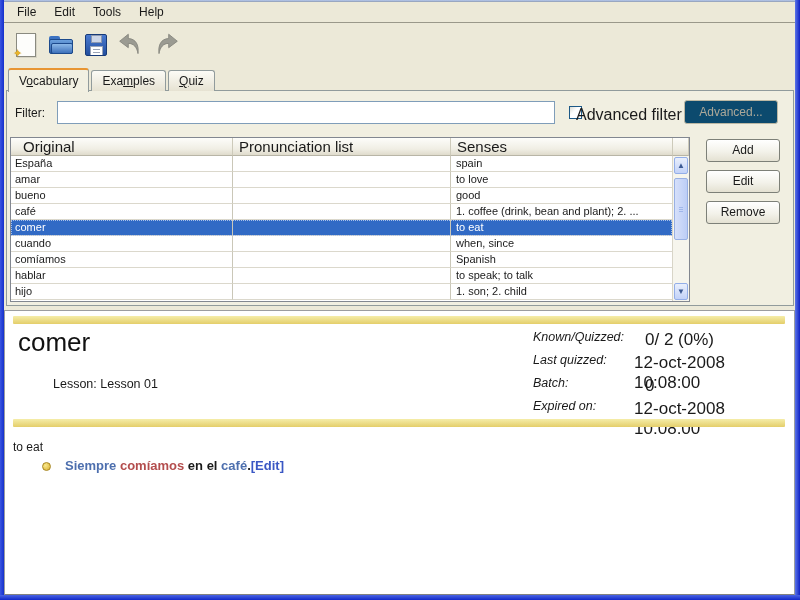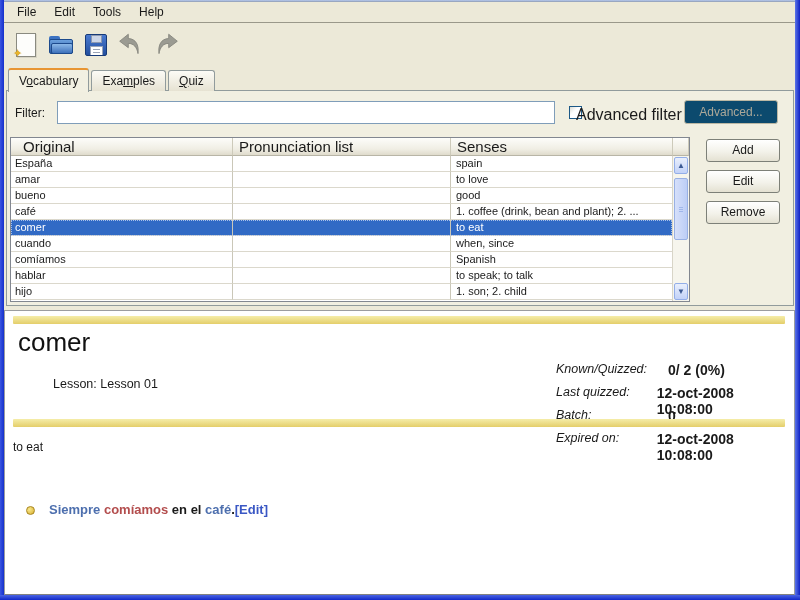--- a/index.html
+++ b/index.html
@@ -108,26 +108,26 @@
   .btn-add { top:139px; } .btn-edit { top:170px; } .btn-remove { top:201px; }
 
   
   .detail { position:absolute; left:4px; top:310px; width:791px; height:285px;
             background:#fff; border:1px solid #9b9da0; border-bottom-color:#808080; z-index:5; }
   .gold-bar { position:absolute; left:8px; right:9px; height:8px; border-radius:1px;
               background:linear-gradient(#f5eda9,#e4ce6a); }
   .bar1 { top:5px; } .bar2 { top:108px; }
   .headword { position:absolute; left:13px; top:16px; font-size:26px; color:#111; }
   .lesson { position:absolute; left:16px; top:66px; font-size:12.5px;margin-left:32px; }
-  .stats { position:absolute; left:551px; top:19px; right:14px;margin-top:32px; }
+  .stats { position:absolute; left:528px; top:19px; right:14px; }
   .stat-row { display:flex; height:23px; align-items:flex-start; }
   .stat-label { width:112px; font-style:italic; font-size:12.5px; }
-  .stat-value { font-size:14px;font-weight:bold; }
+  .stat-value { font-size:17px; }
   .sense-word { position:absolute; left:8px; top:129px; font-size:12px; }
-  .example-row { position:absolute; left:0; top:147px; right:0; height:18px;margin-top:44px; }
+  .example-row { position:absolute; left:16px; top:147px; right:0; height:18px; }
   .bullet { position:absolute; left:21px; top:4px; width:9px; height:9px; border-radius:50%;
             background:radial-gradient(circle at 35% 35%, #f8e88c, #d9ae2e); border:1px solid #a8861f; }
   .example-text { position:absolute; left:44px; top:0; font-size:13px; font-weight:bold; white-space:nowrap; }
   .s-blue { color:#4d6fae; } .s-red { color:#b34d4d; } .s-plain { color:#1a1a1a; } .s-link { color:#3a57c4; }
 </style>
 </head>
 <body>
 
 <div class="edge-top"></div>
 <div class="edge-left"></div>

